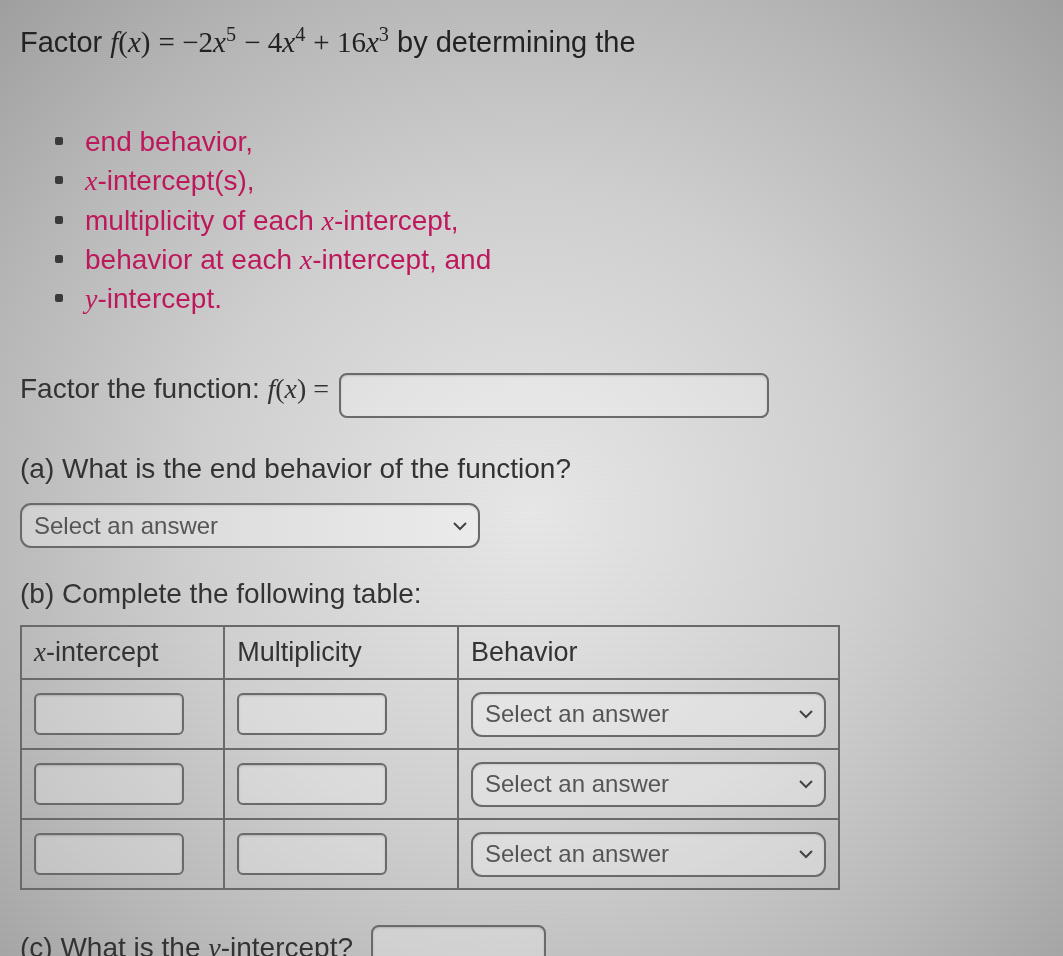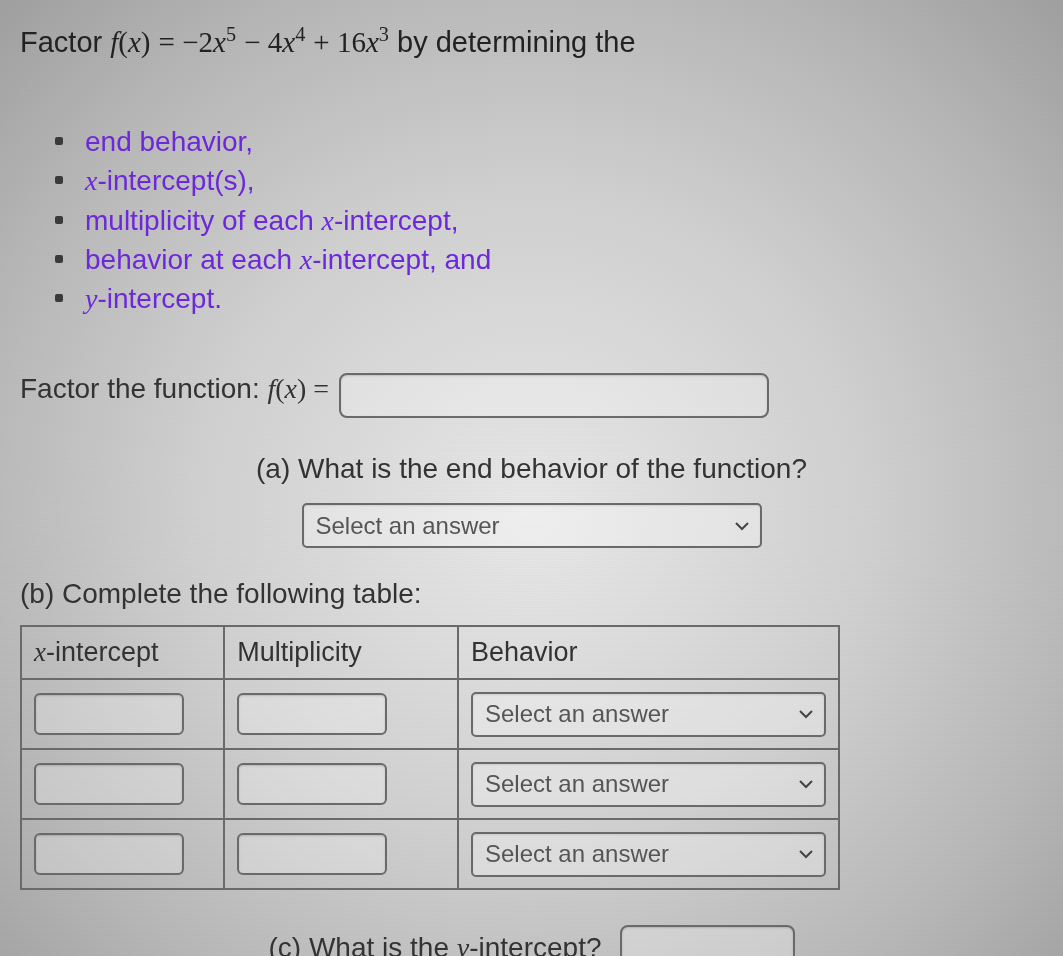--- a/index.html
+++ b/index.html
@@ -45,21 +45,21 @@
       font-style: normal;
       font-family: "Times New Roman", Times, serif;
     }
     .bullets {
       margin: 0 0 55px 35px;
       padding: 0;
       list-style: none;
     }
     .bullets li {
       font-size: 28px;
-      color: #6d28d9;
+      color: #be185d;
       line-height: 1.4;
       position: relative;
       padding-left: 30px;
     }
     .bullets li::before {
       content: "";
       position: absolute;
       left: 0;
       top: 15px;
       width: 8px;
@@ -76,21 +76,20 @@
       gap: 10px;
     }
     .question-line {
       font-size: 28px;
       color: #333;
       margin-bottom: 30px;
       display: flex;
       align-items: center;
       flex-wrap: wrap;
       gap: 18px;
-      justify-content: center;
     }
     .q-label {
       font-size: 28px;
       color: #333;
       margin-bottom: 15px;
     }
     .text-input {
       display: inline-block;
       border: 2px solid #6a6a6a;
       border-radius: 8px;
@@ -99,21 +98,21 @@
       padding: 6px 10px;
       font-size: 22px;
       font-family: inherit;
       box-shadow: inset 0 1px 2px rgba(0,0,0,0.15);
     }
     .input-factor { width: 430px; }
     .input-small { width: 150px; height: 42px; border-radius: 6px; }
     .input-yint { width: 175px; }
     .select-box {
       border: 2px solid #6a6a6a;
-      border-radius: 5px;
+      border-radius: 11px;
       background: rgba(255,255,255,0.3);
       height: 45px;
       font-size: 24px;
       padding: 4px 40px 4px 12px;
       color: #555;
       position: relative;
       display: inline-flex;
       align-items: center;
       cursor: pointer;
       box-shadow: inset 0 1px 2px rgba(0,0,0,0.1);

